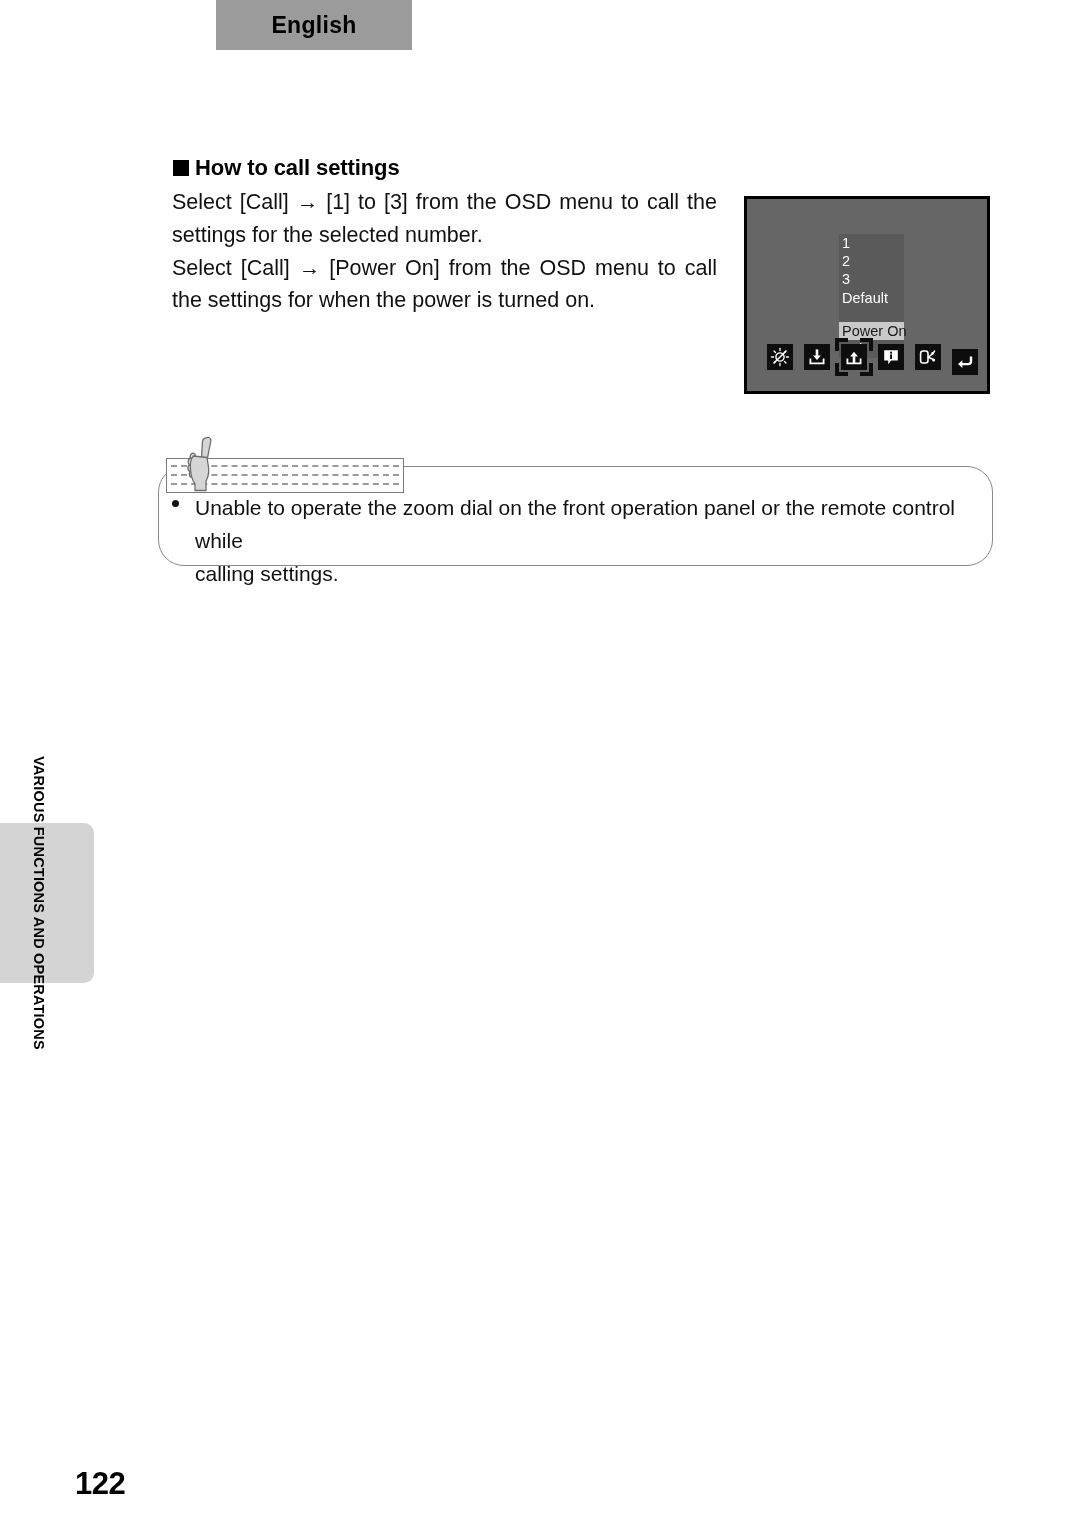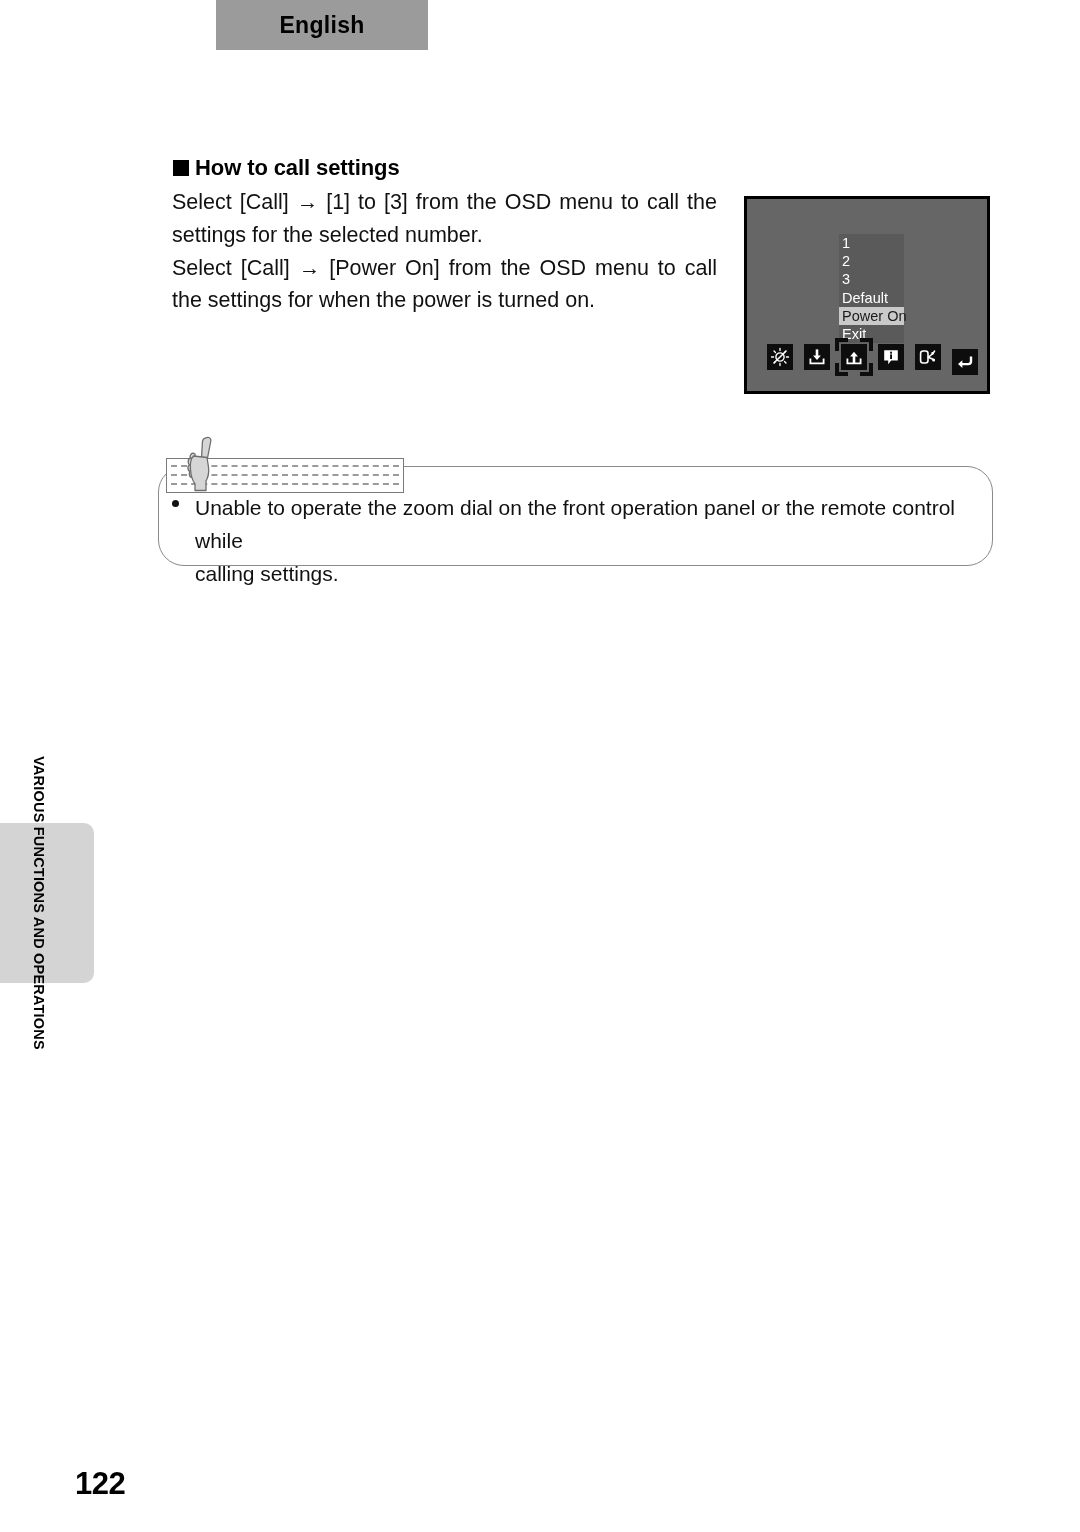--- a/index.html
+++ b/index.html
@@ -14,21 +14,21 @@
     font-family: "Liberation Sans", sans-serif;
     color: #000000;
     overflow: hidden;
   }
 
   
   .lang-tab {
     position: absolute;
     left: 216px;
     top: 0;
-    width: 212px;
+    width: 196px;
     height: 50px;
     background: #9b9b9b;
     display: flex;
     align-items: center;
     justify-content: center;
   }
   .lang-tab .lang-label {
     font-size: 23px;
     font-weight: bold;
     letter-spacing: 0.3px;
@@ -93,20 +93,21 @@
   .osd-item {
     font-size: 14.5px;
     line-height: 18.2px;
     color: #ffffff;
     padding-left: 3px;
     white-space: nowrap;
   }
   .osd-item.selected {
     background: #c9c9c9;
     color: #1a1a1a;
+    margin-top: 15px;
   }
 
   .osd-iconbar {
     position: absolute;
     left: 13px;
     bottom: 14px;
     width: 222px;
     height: 34px;
   }
   .osd-icon {

